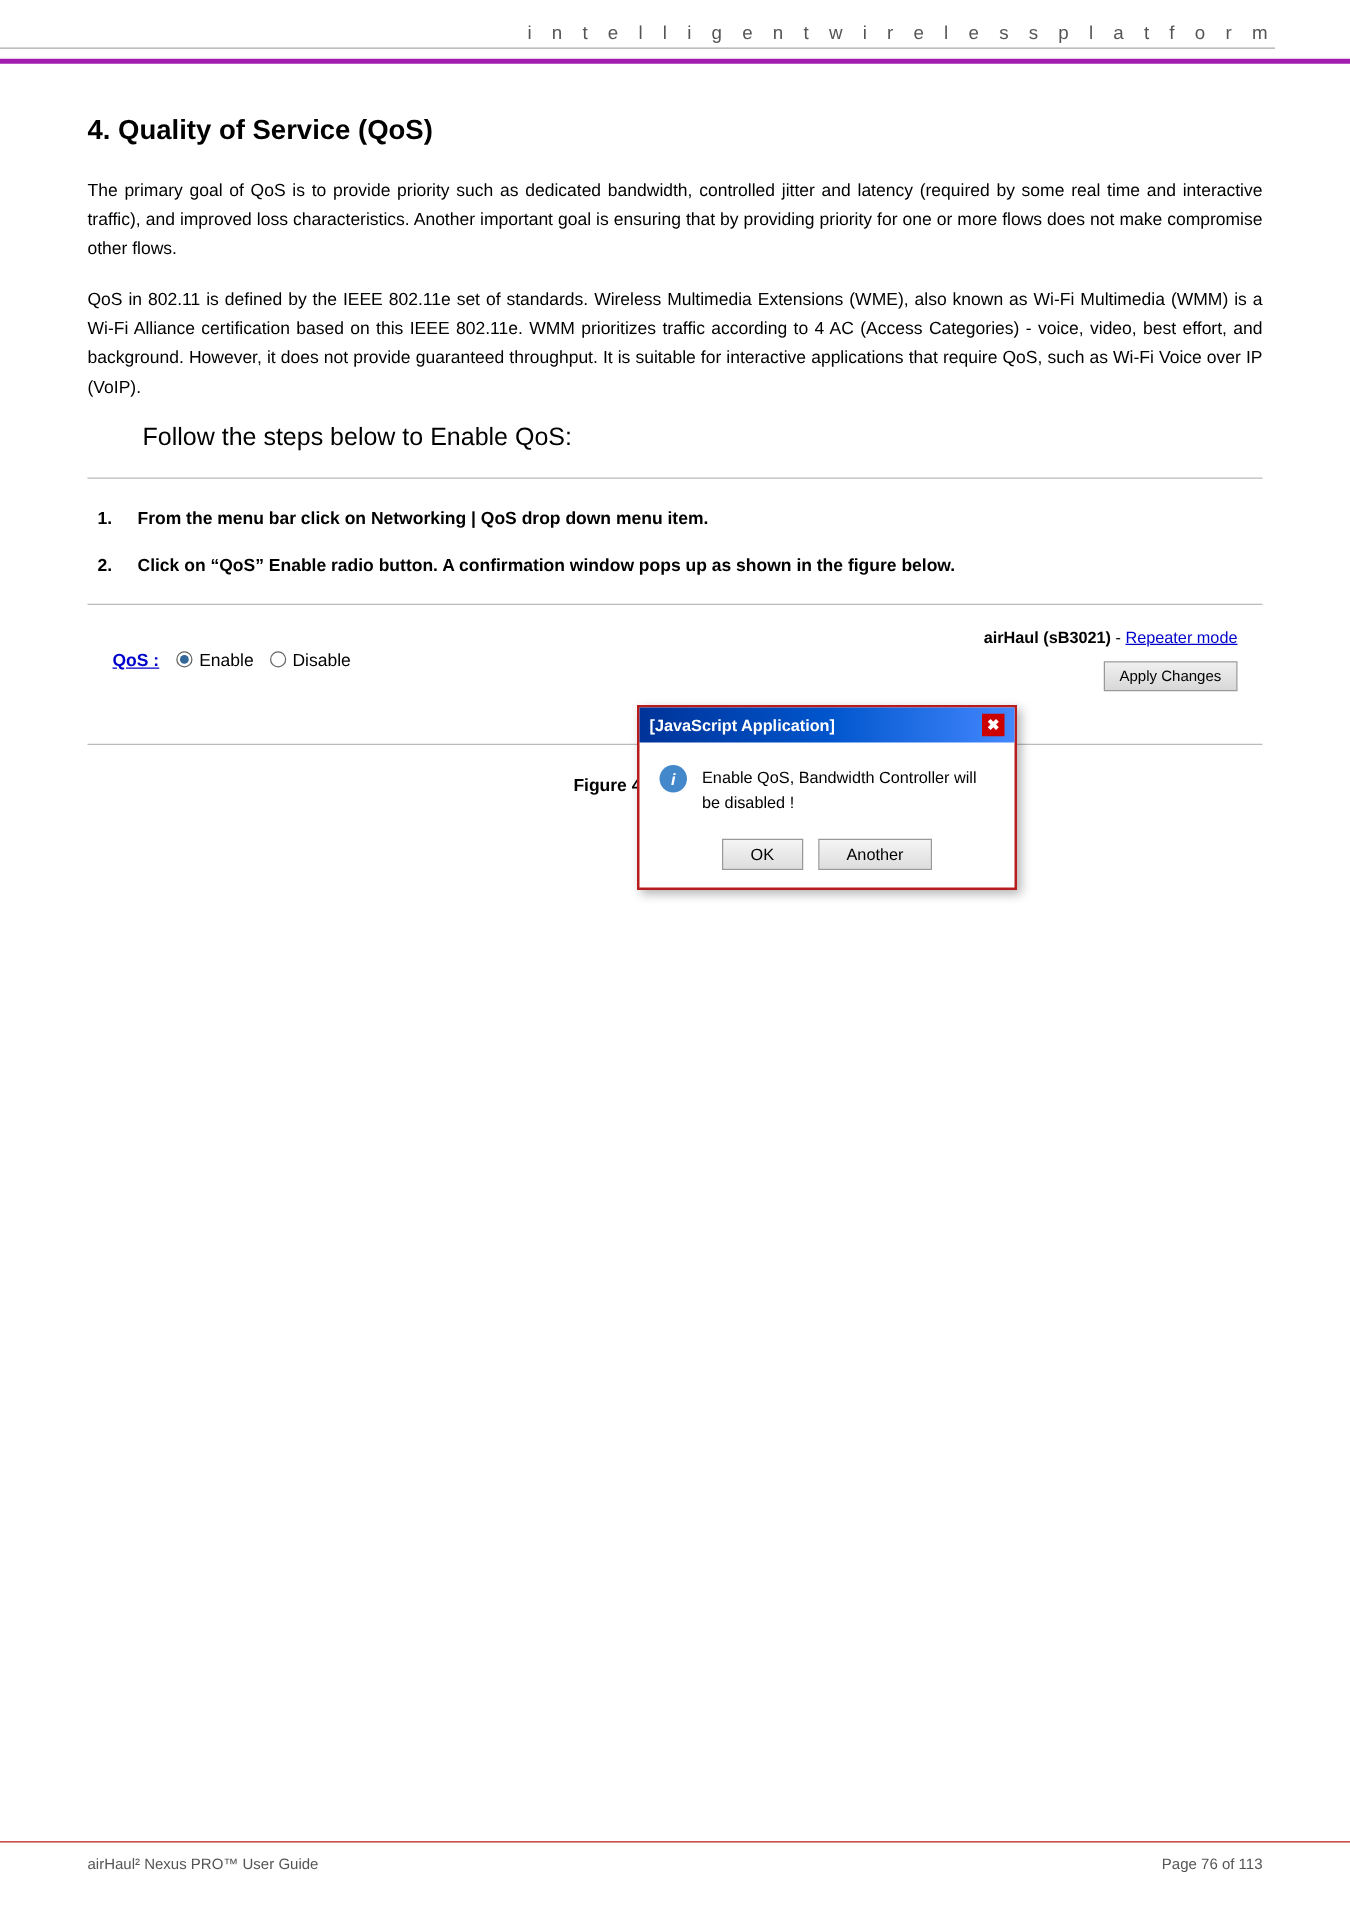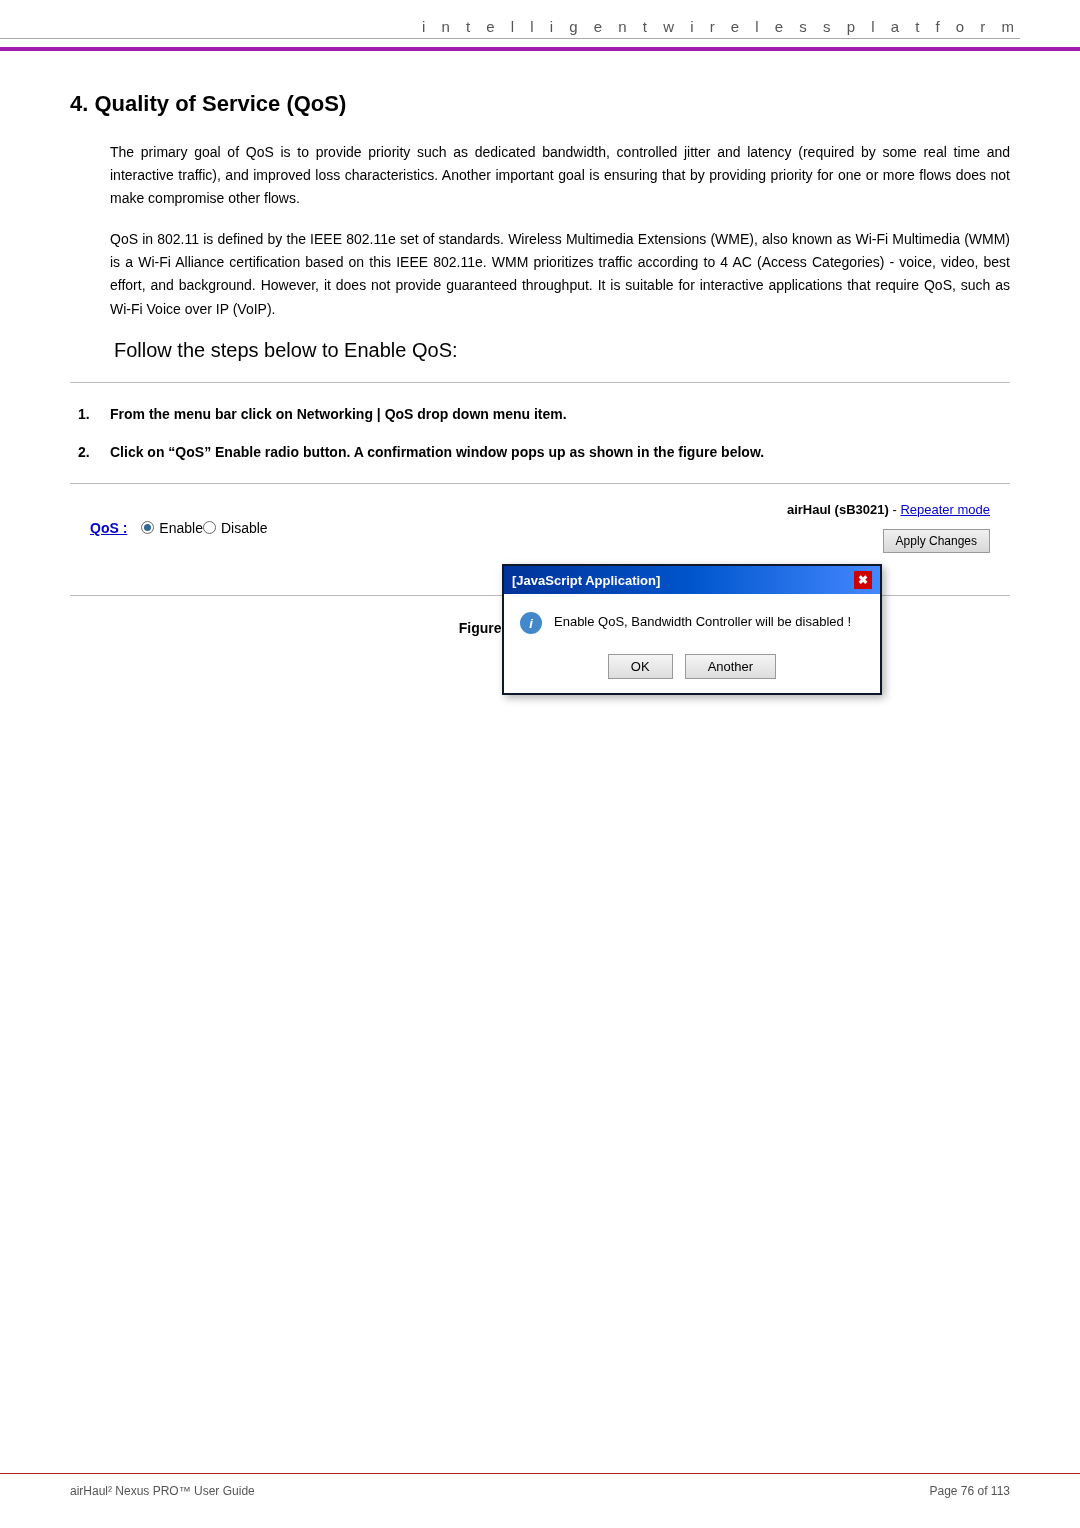--- a/index.html
+++ b/index.html
@@ -57,21 +57,20 @@
       font-size: 22px;
       font-weight: bold;
       margin-bottom: 24px;
     }
 
     .paragraph {
       font-size: 14px;
       line-height: 1.65;
       text-align: justify;
       margin-bottom: 18px;
-      margin-left: 40px;
     }
 
     .follow-text {
       font-size: 20px;
       margin-bottom: 20px;
       margin-left: 44px;
     }
 
     .divider {
       border: none;
@@ -133,21 +132,21 @@
       font-size: 14px;
       font-weight: bold;
       color: #0000cc;
       text-decoration: underline;
       cursor: pointer;
     }
 
     .radio-group {
       display: flex;
       align-items: flex-start;
-      gap: 0;
+      gap: 13px;
     }
 
     .radio-item {
       display: flex;
       align-items: center;
       gap: 5px;
       font-size: 14px;
     }
 
     .radio-btn {
@@ -198,22 +197,22 @@
       margin-top: 6px;
       color: #000;
     }
 
     
     .dialog-overlay {
       position: absolute;
       top: 80px;
       left: 50%;
       transform: translateX(-10%);
-      width: 380px;
-      border: 2px solid #0f172a;
+      width: 304px;
+      border: 2px solid #b91c1c;
       background: #ffffff;
       box-shadow: 3px 3px 8px rgba(0,0,0,0.3);
       z-index: 10;
     }
 
     .dialog-titlebar {
       background: linear-gradient(to right, #003399, #0055cc, #4488ff);
       color: #ffffff;
       font-size: 13px;
       font-weight: bold;

